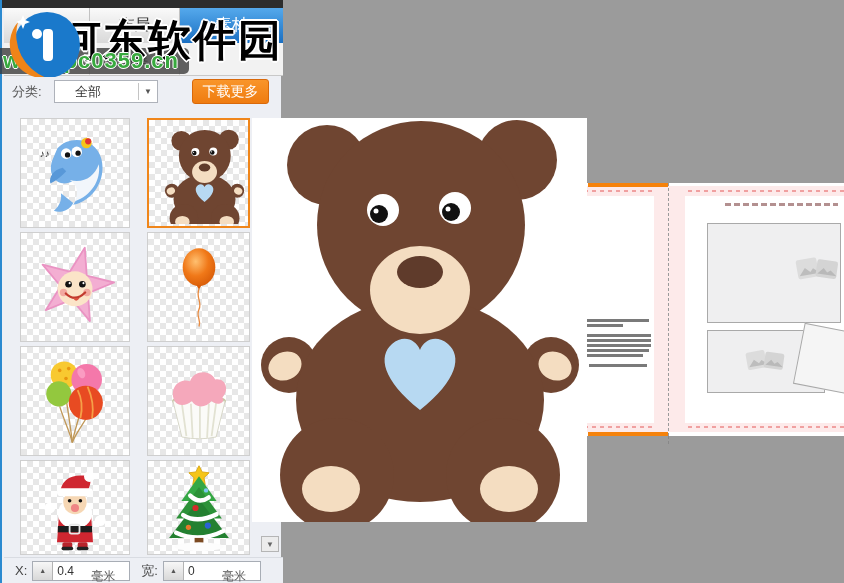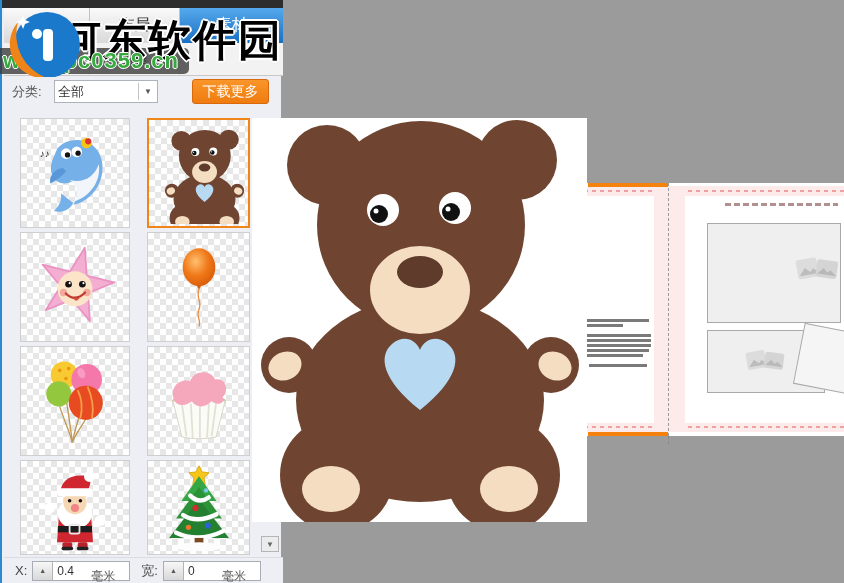--- a/index.html
+++ b/index.html
@@ -22,21 +22,21 @@
   #tabs2 { left:2px; top:43px; width:279px; height:33px; display:flex;
            background:#f2f2f2; border-bottom:1px solid #c8c8c8; }
   .tab2 { height:32px; display:flex; align-items:center; justify-content:center;
           font-size:14px; color:#333; cursor:pointer; border-right:1px solid #dcdcdc; }
   .w1{width:86px}.w2{width:90px}.w3{width:103px}
 
   
   #filter-label { left:10px; top:83px; font-size:13px; color:#555; }
   #category-select { left:52px; top:80px; width:104px; height:23px; background:#fff;
       border:1px solid #aeb2ba; display:flex; align-items:center; font-size:13px; color:#333; }
-  #category-select .val { padding-left:3px; flex:1; }
+  #category-select .val { padding-left:20px; flex:1; }
   #category-select .sep { width:1px; height:17px; background:#c4c4c4; }
   #category-select .arr { width:18px; text-align:center; font-size:8px; color:#555; }
   #download-btn { left:190px; top:79px; width:77px; height:25px;
       background:linear-gradient(#f9952a,#ef7c10); border:1px solid #d9690a; border-radius:3px;
       color:#fff; font-size:14px; display:flex; align-items:center; justify-content:center; cursor:pointer; }
 
   
   .checker-s { background-color:#fff;
      background-image:linear-gradient(45deg,#e7e7e7 25%,transparent 25%,transparent 75%,#e7e7e7 75%),
                       linear-gradient(45deg,#e7e7e7 25%,transparent 25%,transparent 75%,#e7e7e7 75%);

